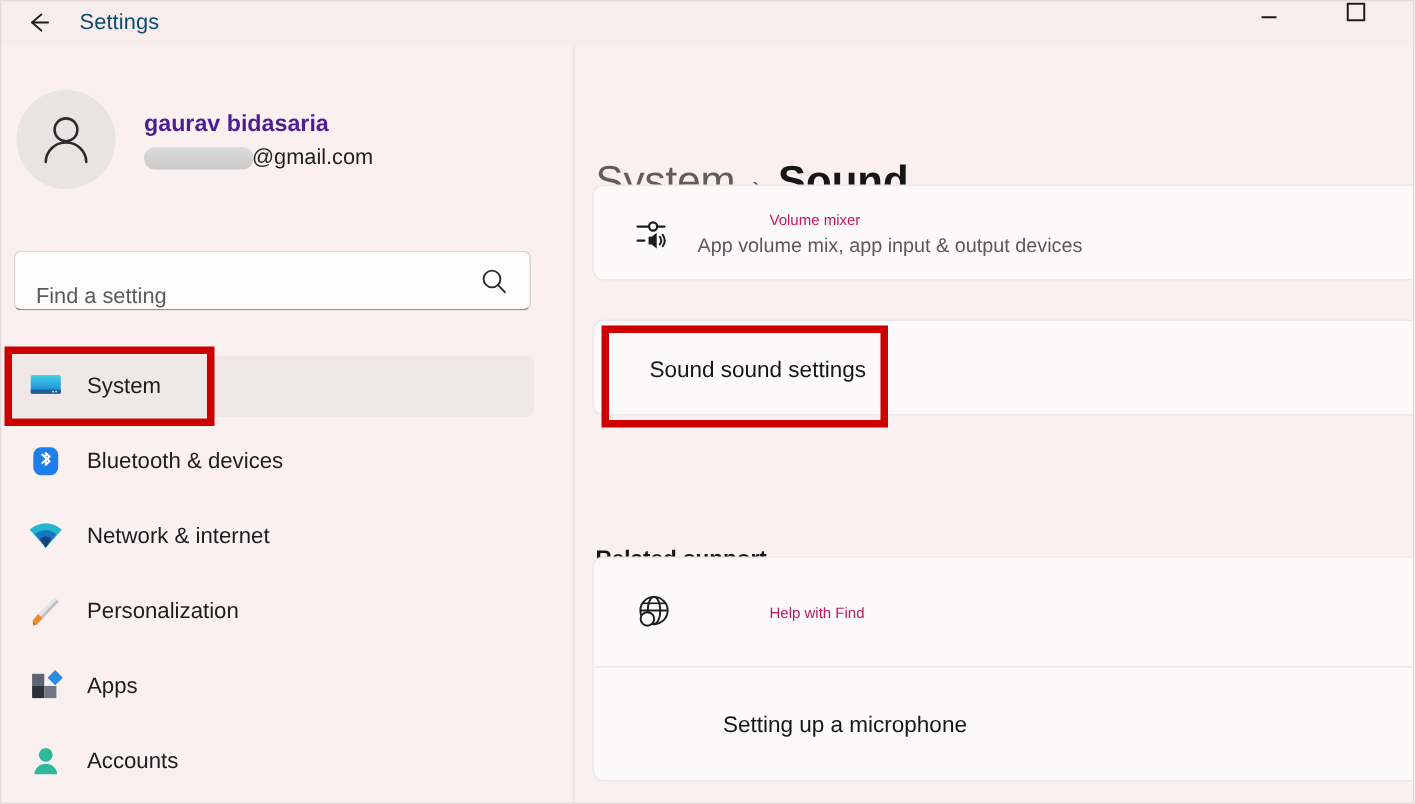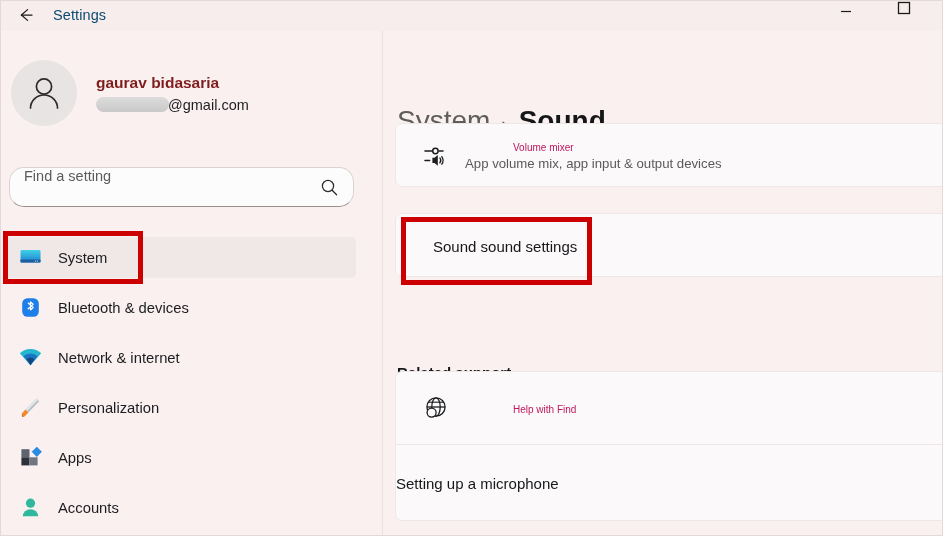--- a/index.html
+++ b/index.html
@@ -53,42 +53,42 @@
     border-radius: 6px;
   }
   #avatar {
     width: 66px; height: 66px; border-radius: 50%;
     background: #e8e4e4;
     display: flex; align-items: center; justify-content: center;
     flex: none;
   }
   #profile-text { margin-left: 19px; }
   #profile-name {
-    font-size: 15.5px; font-weight: bold; color: #7f1d1d; line-height: 1.35;
+    font-size: 15.5px; font-weight: bold; color: #4c1d95; line-height: 1.35;
   }
   #profile-email-row {
-    display: flex; align-items: flex-start; margin-top: 3px;
+    display: flex; align-items: flex-end; margin-top: 3px;
   }
   #email-redaction {
     width: 73px; height: 15px; border-radius: 8px;
     background: linear-gradient(180deg,#dcdcdc,#c9c9c9);
     display: inline-block;
   }
   #profile-email {
     font-size: 14.5px; color: #1d1f22; margin-left: -1px;
   }
 
   #search-box {
     position: absolute; left: 8px; top: 136px;
     width: 345px; height: 40px;
     background: #fdfcfc;
     border: 1px solid #dcd2d2;
     border-bottom: 1.6px solid #9a8f8f;
-    border-radius: 15px;
-    display: flex; align-items: flex-start;
+    border-radius: 5px;
+    display: flex; align-items: flex-end;
     cursor: text;
   }
   #search-input {
     border: 0; outline: 0; background: transparent;
     font-family: "Liberation Sans", sans-serif;
     font-size: 14.5px; color: #5d5a5a;
     margin-left: 14px; width: 280px;
   }
   #search-input::placeholder { color: #5d5a5a; opacity: 1; }
   #search-icon { position: absolute; right: 14px; top: 10px; }
@@ -161,21 +161,21 @@
   }
   #help-divider {
     position: absolute; left: 0; right: 0; top: 72px;
     height: 1px; background: #eee7e7;
   }
   #help-sub {
     position: absolute; top: 73px; left: 0; right: 0; height: 77px;
     display: flex; align-items: center; cursor: pointer;
   }
   #help-sub-label {
-    font-size: 15px; color: #15171a;
+    margin-left: 86px; font-size: 15px; color: #15171a;
   }
 
   
   .annotation {
     position: absolute;
     border: 5px solid #cc0000;
     pointer-events: none;
     z-index: 40;
   }
   #ann-system { left: 2px; top: 230px; width: 140px; height: 53px; }

